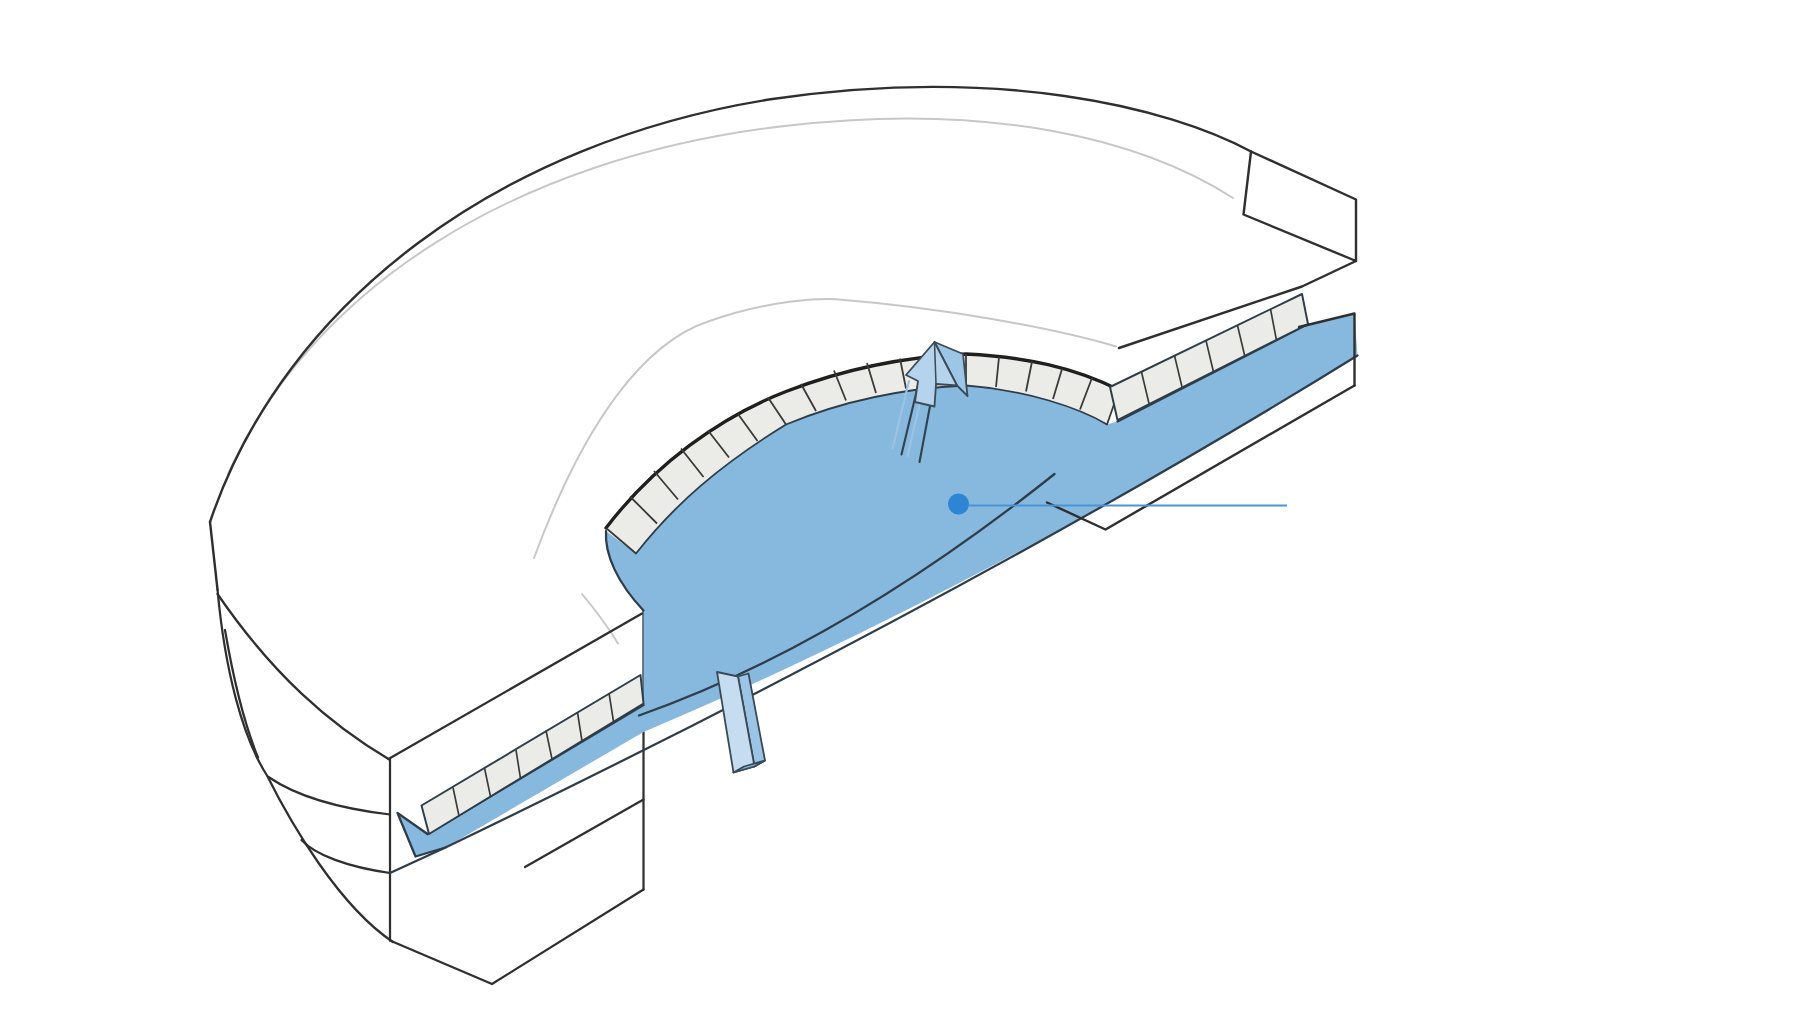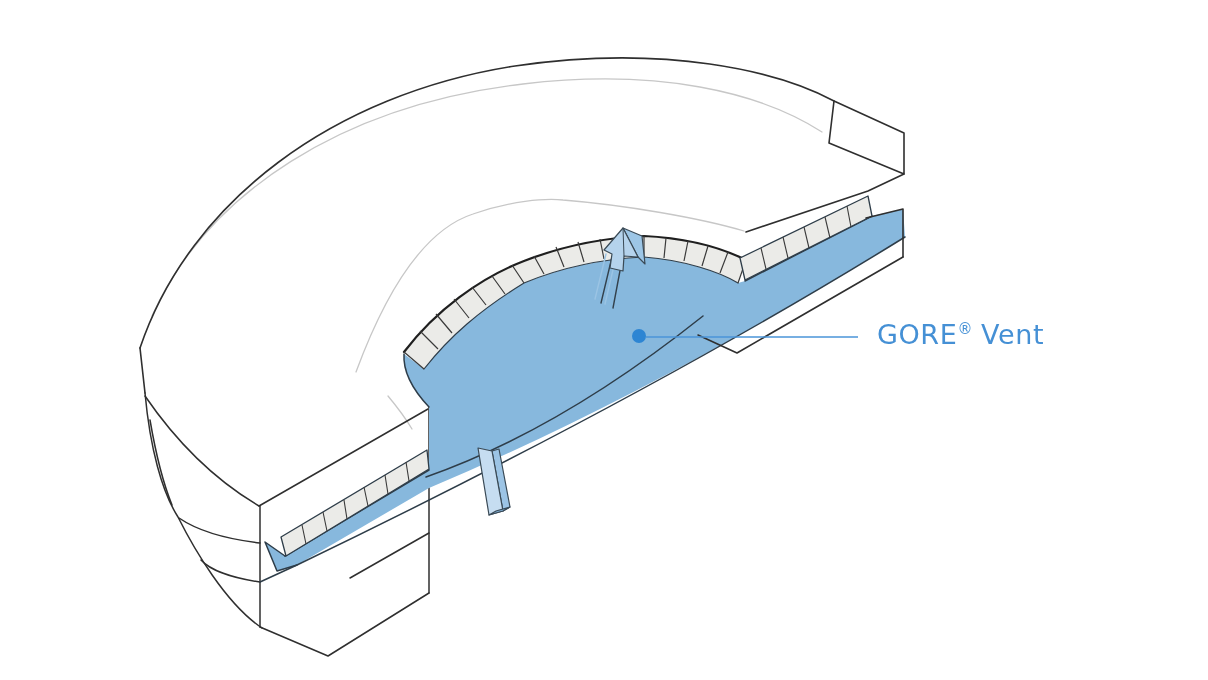--- a/index.html
+++ b/index.html
@@ -119,16 +119,13 @@
     <path stroke="#3a4a56" stroke-width="1.2" stroke-linejoin="round" d="M623,228 L604,250 L612,254 L610,268 L623,271 L624,256 L638,257 Z" fill="#b5d3ec"></path>
     <path fill="none" stroke="#3a4a56" stroke-width="1" d="M623,228 L624,256"></path>
   </g>
 
   <g>
     <line stroke-width="1.3" x1="646" y1="337" x2="858" y2="337" stroke="#4a94d8"></line>
     <circle cx="639" cy="336" r="7" fill="#2d85d3"></circle>
   </g>
 </svg>
 
-<div class="vent-label">
-  <span>GORE</span><sup>®</sup><span class="product">Vent</span>
-</div>
 </div>
 
 </body></html>

